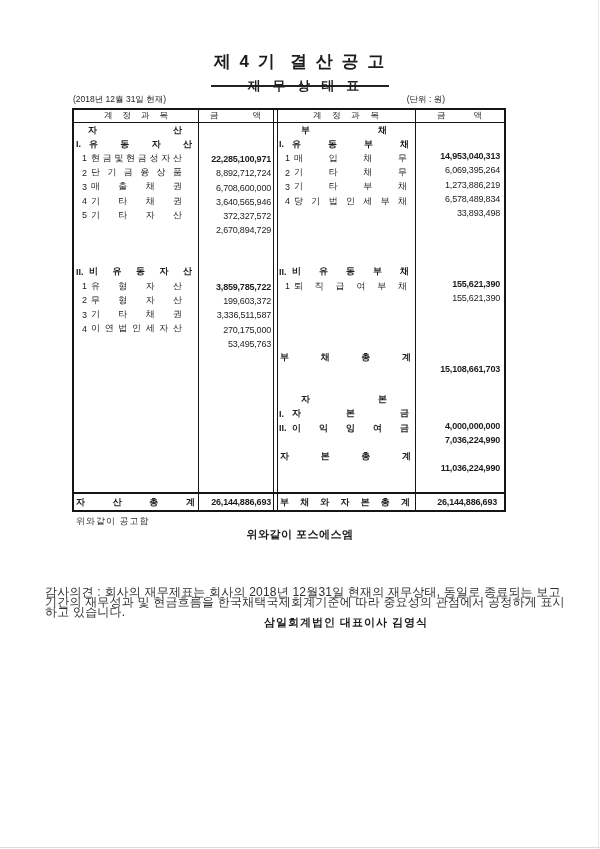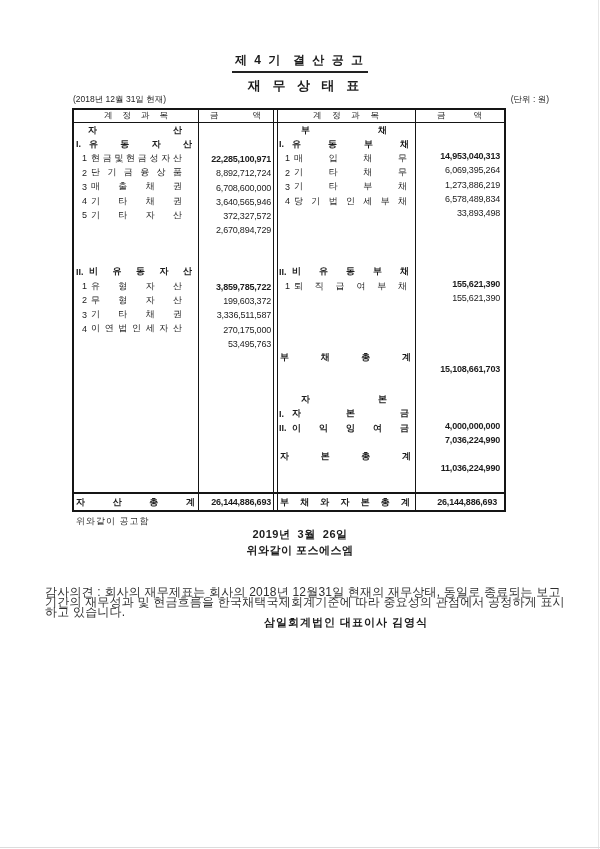--- a/index.html
+++ b/index.html
@@ -7,28 +7,28 @@
     width:600px;height:849px;position:relative;background:#ffffff;
     font-family:"Liberation Sans","DejaVu Sans",sans-serif;
     color:#1c1c1c;overflow:hidden;
   }
   .scan-edge-b{position:absolute;left:0;right:0;bottom:1px;height:1px;background:#dcdcdc;}
   .scan-edge-r{position:absolute;top:0;bottom:0;right:1px;width:1px;background:#e6e6e6;}
 
   
   .title-wrap{position:absolute;top:50px;left:0;width:600px;text-align:center;}
   .title{
-    display:inline-block;font-size:12px;font-weight:bold;letter-spacing:2px;
-    white-space:pre;border-bottom:2px solid #222;padding:0 3px 2px 3px;
+    display:inline-block;font-size:17px;font-weight:bold;letter-spacing:2px;
+    white-space:pre;border-bottom:2px solid #222;padding:0 3px 12px 3px;
   }
   .subtitle-wrap{position:absolute;top:76px;left:0;width:600px;text-align:center;}
   .subtitle{display:inline-block;font-size:13px;font-weight:bold;letter-spacing:4px;white-space:pre;margin-left:11px;}
 
   
-  .meta{position:absolute;top:94px;left:73px;width:476px;display:flex;
+  .meta{position:absolute;top:94px;left:73px;width:372px;display:flex;
     justify-content:space-between;font-size:8.5px;color:#222;}
 
   
   .fs-table{position:absolute;left:72px;top:108px;width:434px;height:404px;
     border:2px solid #151515;box-sizing:border-box;background:#fff;}
   .vline{position:absolute;top:0;bottom:0;width:1px;background:#151515;z-index:2;}
   .vl1{left:124px}.vl2{left:199px}.vl3{left:203px}.vl4{left:341px}
 
   .thead{height:13px;border-bottom:1px solid #151515;box-sizing:border-box;
     display:flex;align-items:center;font-size:8.5px;}
@@ -502,21 +502,20 @@
           <span>계</span>
         </span>
       </div>
     <div class="fc-amt2">26,144,886,693</div>
   </div>
 </div>
 
 <div class="notice">위와같이 공고함</div>
 
 <div class="sign-block">
-  <div class="sign-line">2019년  3월  26일</div>
   <div class="sign-line">위와같이 포스에스엠</div>
 </div>
 
 <div class="audit">감사의견 : 회사의 재무제표는 회사의 2018년 12월31일 현재의 재무상태, 동일로 종료되는 보고기간의 재무성과 및 현금흐름을 한국채택국제회계기준에 따라 중요성의 관점에서 공정하게 표시하고 있습니다.</div>
 <div class="auditor">삼일회계법인 대표이사 김영식</div>
 
 <div class="scan-edge-r"></div>
 <div class="scan-edge-b"></div>
 
 </body></html>

